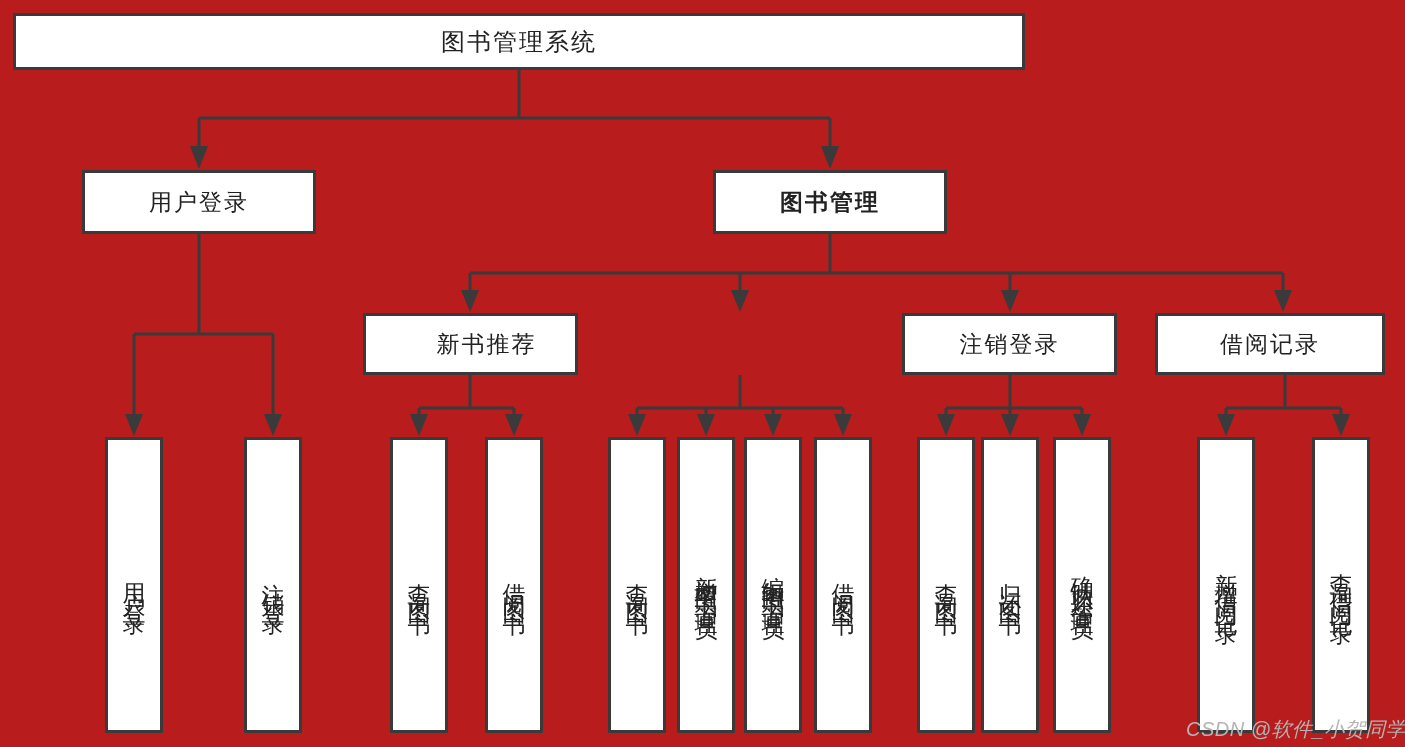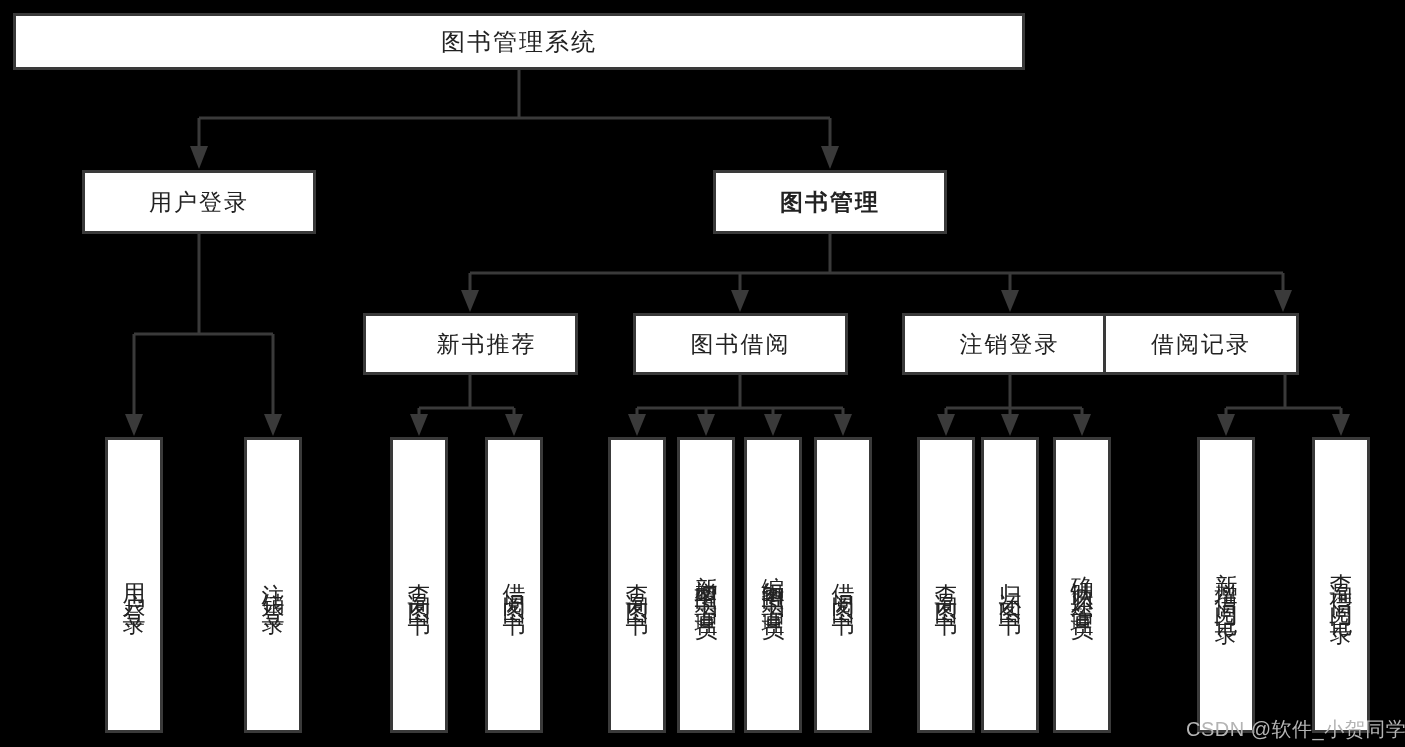--- a/index.html
+++ b/index.html
@@ -5,21 +5,21 @@
   html, body {
     margin: 0;
     padding: 0;
     background: #ffffff;
     font-family: "Liberation Sans", "DejaVu Sans", sans-serif;
   }
   .stage {
     position: relative;
     width: 1405px;
     height: 747px;
-    background: #000000;
+    background: #b91c1c;
     overflow: hidden;
   }
   .wires {
     position: absolute;
     left: 0;
     top: 0;
     z-index: 1;
   }
   .box {
     position: absolute;
@@ -58,20 +58,21 @@
   }
   .watermark {
     position: absolute;
     left: 1186px;
     top: 716px;
     z-index: 3;
     font-size: 20px;
     color: #b4b4b4;
     letter-spacing: 0.5px;
     white-space: nowrap;
+    font-style: italic;
   }
 </style>
 </head>
 <body>
 
 <div class="stage">
 
   <svg class="wires" width="1405" height="747" viewBox="0 0 1405 747">
     <g stroke="#3a3a3a" stroke-width="3" fill="none">
 
@@ -122,27 +123,24 @@
   <div class="box hnode" style="left:82px; top:170px; width:234px; height:64px;">
     <span>用户登录</span>
   </div>
   <div class="box hnode" style="left:713px; top:170px; width:234px; height:64px;font-weight:bold;">
     <span>图书管理</span>
   </div>
 
   <div class="box hnode" style="left:363px; top:313px; width:215px; height:62px;padding-left:32px;">
     <span>新书推荐</span>
   </div>
-  <div class="box hnode" style="left:633px; top:313px; width:215px; height:62px;">
-    <span>图书借阅</span>
-  </div>
   <div class="box hnode" style="left:902px; top:313px; width:215px; height:62px;">
     <span>注销登录</span>
   </div>
-  <div class="box hnode" style="left:1103px; top:313px; width:196px; height:62px;">
+  <div class="box hnode" style="left:1155px; top:313px; width:230px; height:62px;">
     <span>借阅记录</span>
   </div>
 
   <div class="box leaf" style="left:105px;">
     <span class="vtext">用户登录</span>
   </div>
   <div class="box leaf" style="left:244px;">
     <span class="vtext">注销登录</span>
   </div>
 

